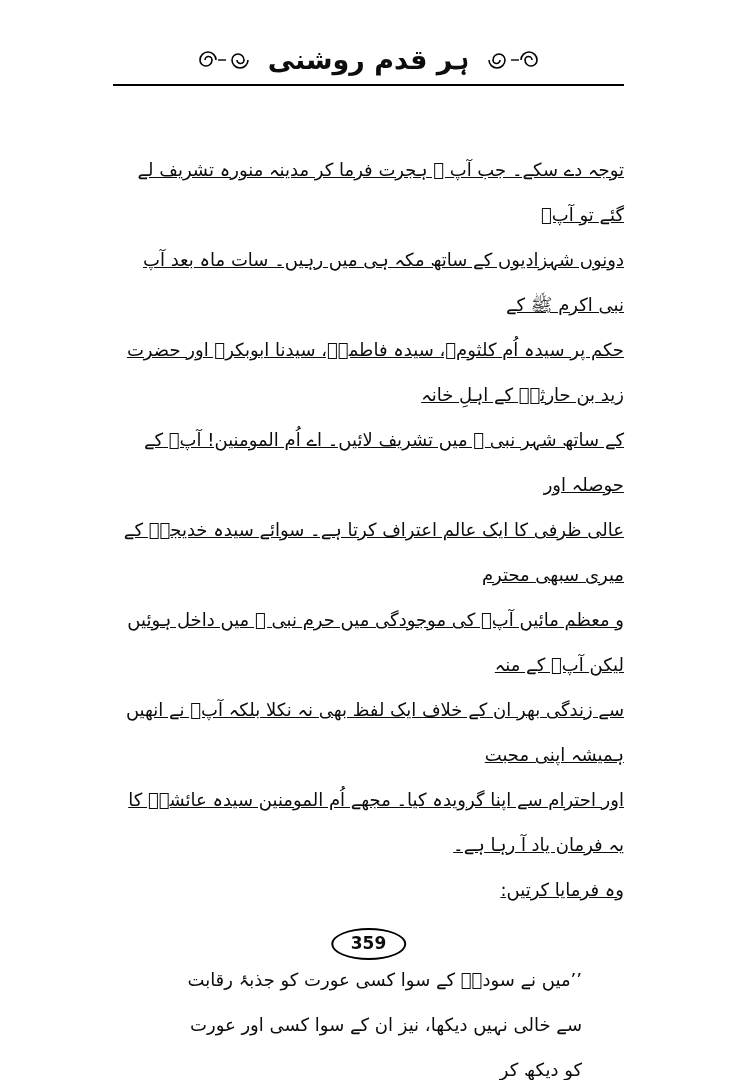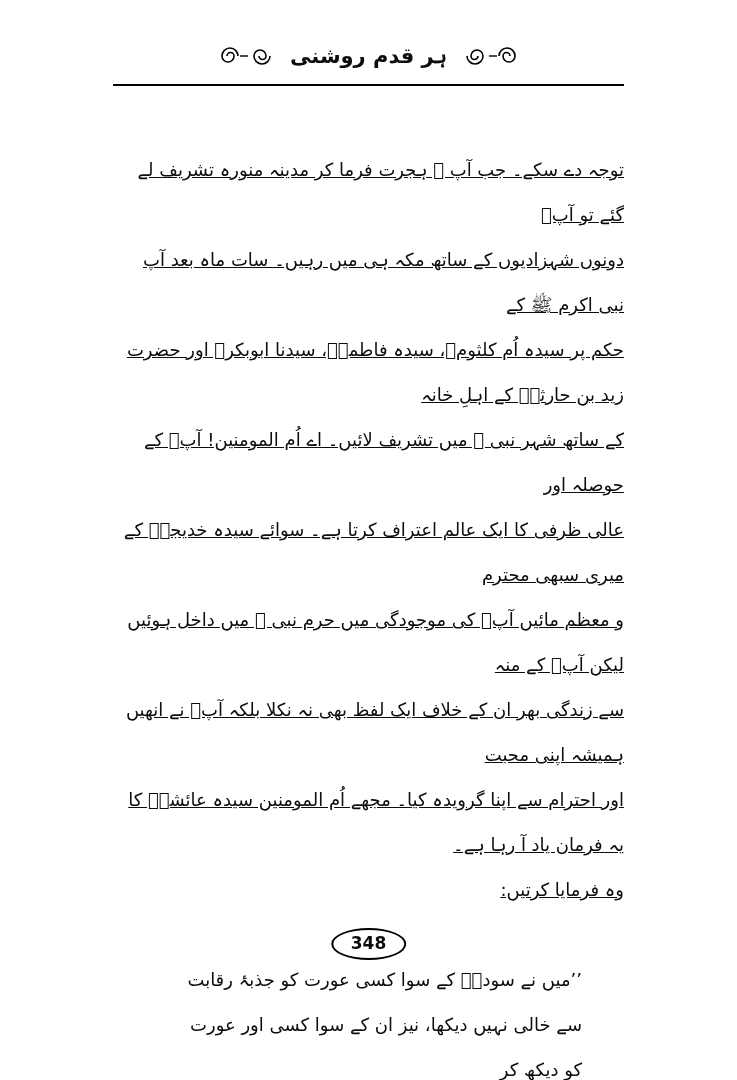--- a/index.html
+++ b/index.html
@@ -13,21 +13,21 @@
     overflow:hidden;
   }
   
   .header{
     position:absolute;
     top:44px;left:112px;right:112px;
     display:flex;align-items:center;justify-content:center;
     gap:16px;
   }
   .page-title{
-    font-size:21px;font-weight:bold;
+    font-size:27px;font-weight:bold;
     direction:rtl;white-space:nowrap;
     letter-spacing:0.5px;
   }
   .orn{flex:0 0 auto;}
   .orn.flip{transform:scaleX(-1);}
   .header-rule{
     position:absolute;
     top:84px;left:113px;width:511px;
     border-top:2px solid #000;
   }
@@ -93,15 +93,15 @@
 سے زندگی بھر ان کے خلاف ایک لفظ بھی نہ نکلا بلکہ آپؓ نے انھیں ہمیشہ اپنی محبت
 اور احترام سے اپنا گرویدہ کیا۔ مجھے اُم المومنین سیدہ عائشہؓ کا یہ فرمان یاد آ رہا ہے۔
 وہ فرمایا کرتیں:</div>
     <div class="quote">’’میں نے سودہؓ کے سوا کسی عورت کو جذبۂ رقابت
 سے خالی نہیں دیکھا، نیز ان کے سوا کسی اور عورت کو دیکھ کر
 میرے دل میں یہ خواہش پیدا نہیں ہوئی کہ اس کے جسم میں
 میری روح ہو‘‘۔</div>
     
   </div>
 
-  <div class="page-number-badge">348</div>
+  <div class="page-number-badge">359</div>
 
 </div>
 
 </body></html>

